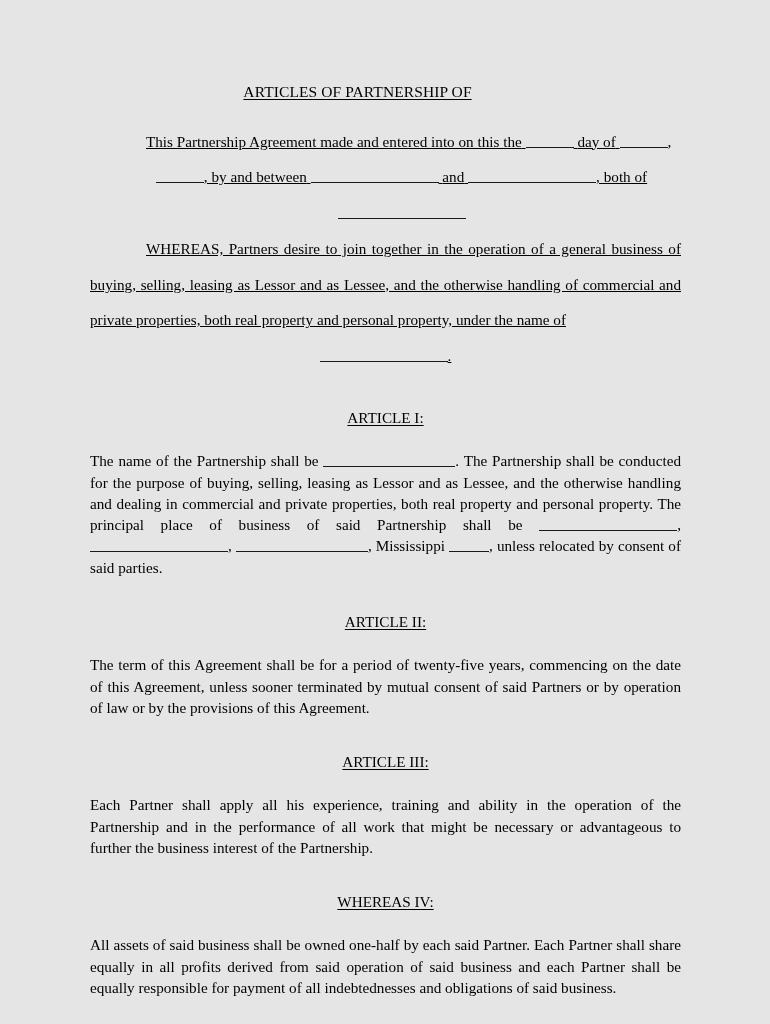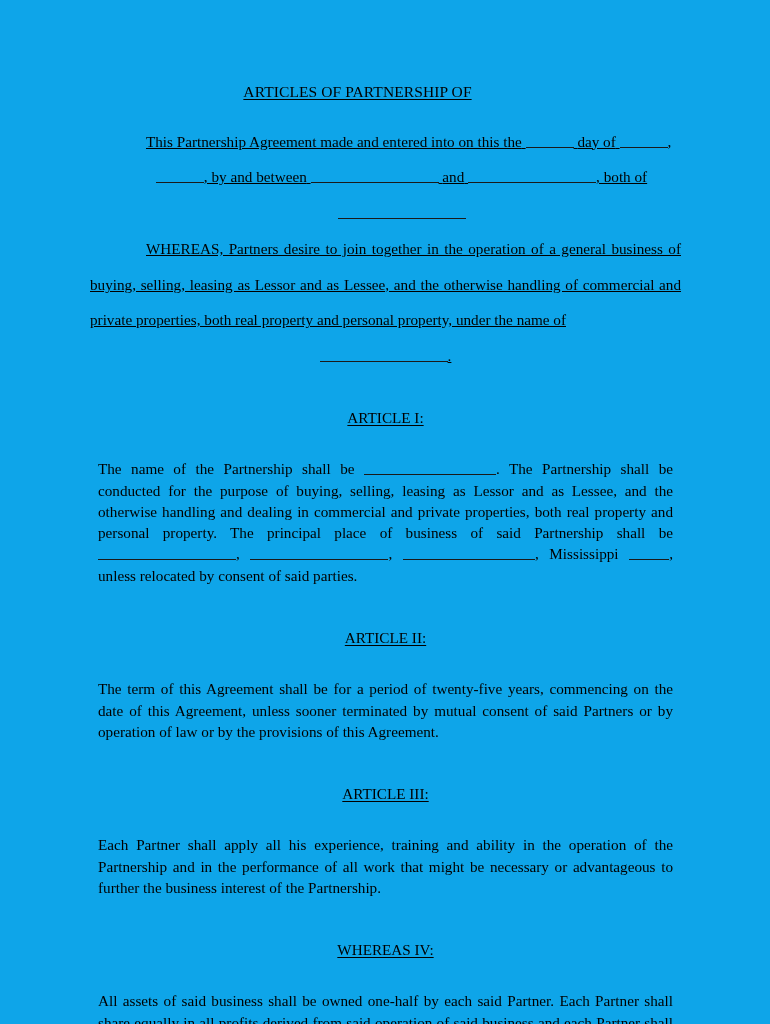--- a/index.html
+++ b/index.html
@@ -9,21 +9,21 @@
     background: #ffffff;
   }
   body {
     font-family: "Liberation Serif", "DejaVu Serif", serif;
     color: #000000;
   }
   .page {
     position: relative;
     width: 770px;
     height: 1024px;
-    background: #0ea5e9;
+    background: #e5e5e5;
     overflow: hidden;
     margin: 0 auto;
   }
   .content {
     position: absolute;
     left: 90px;
     top: 84px;
     width: 591px;
   }
 
@@ -88,21 +88,21 @@
     text-decoration: underline;
     text-underline-offset: 2px;
   }
 
   
   .ss {
     font-size: 15.2px;
     line-height: 21.3px;
     text-align: justify;
     text-justify: inter-word;
-    margin: 8px;
+    margin: 0;
     hyphens: none;
   }
 
   
   .gap-head-before { height: 36px; }
   .gap-head-after  { height: 25px; }
   .gap-pre-art1    { height: 36px; }
 </style>
 </head>
 <body>

